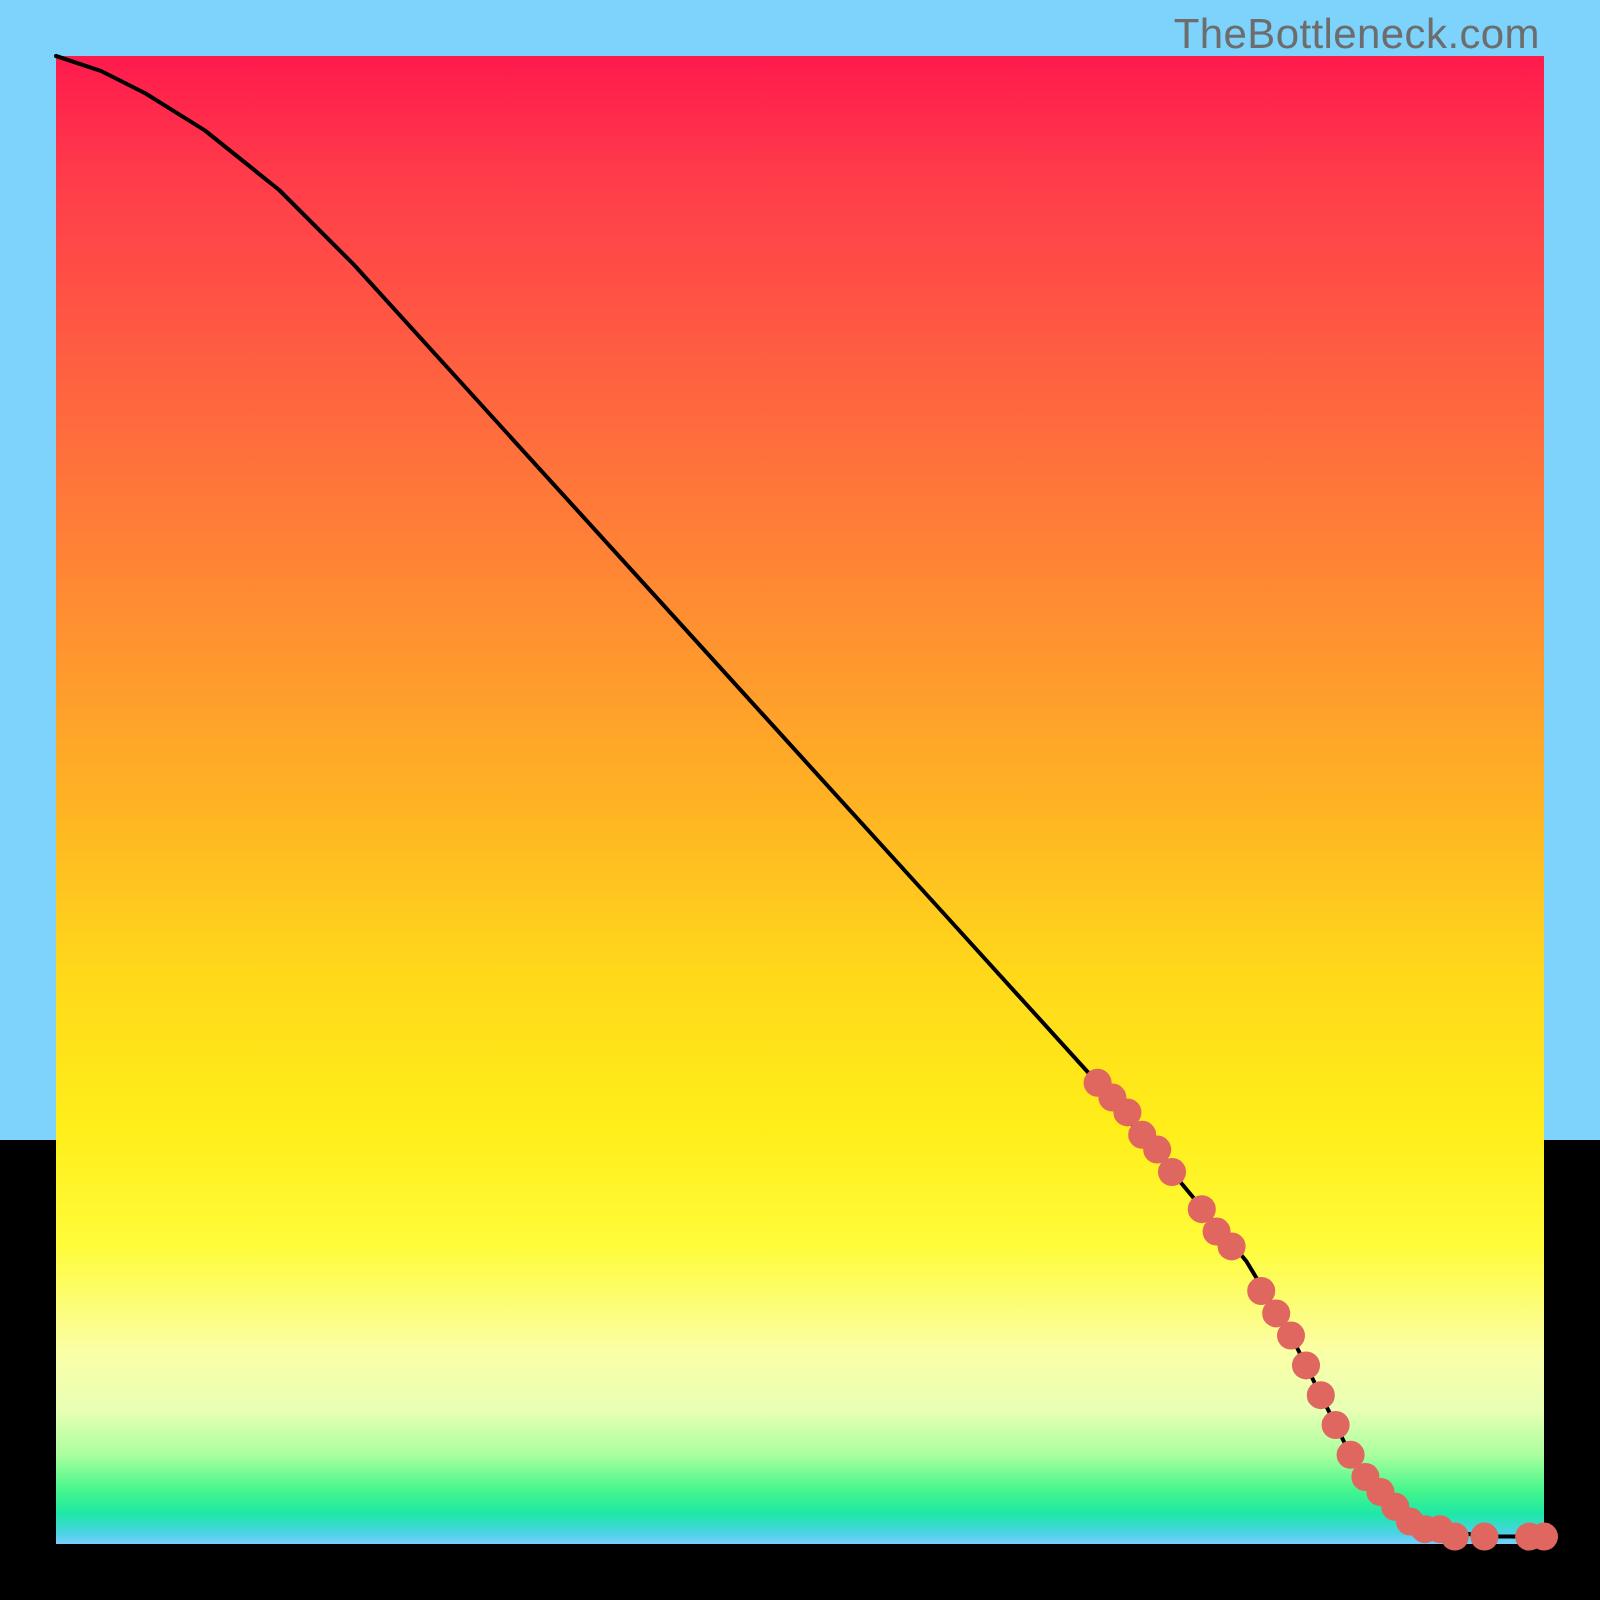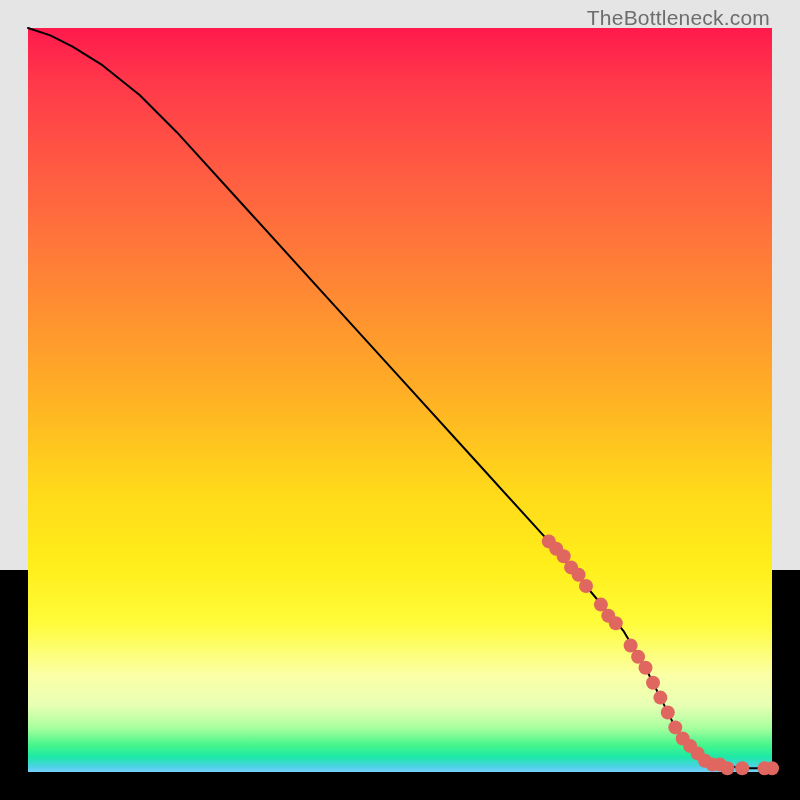--- a/index.html
+++ b/index.html
@@ -8,21 +8,21 @@
     width: 800px;
     height: 800px;
     background: #000;
     overflow: hidden;
     font-family: Arial, Helvetica, sans-serif;
   }
   .frame {
     position: relative;
     width: 800px;
     height: 570px;
-    background: #e5e5e5;
+    background: #7dd3fc;
   }
   .plot {
     position: absolute;
     left: 28px;
     top: 28px;
     width: 744px;
     height: 744px;
     
     background: linear-gradient(
       to bottom,

